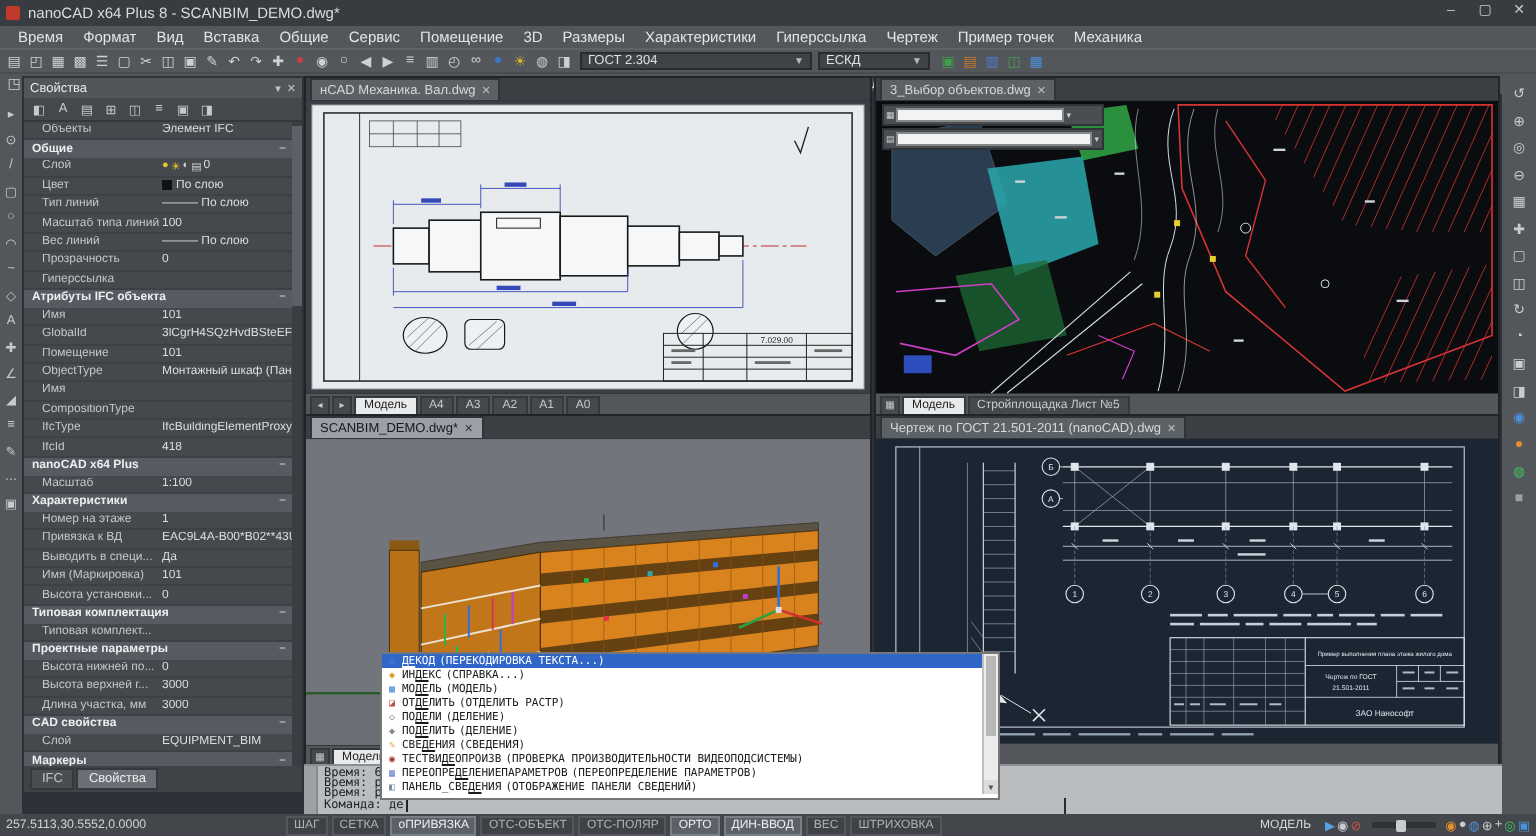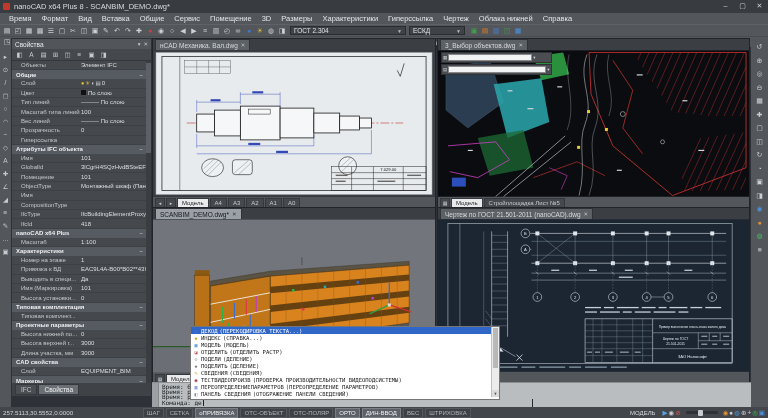--- a/index.html
+++ b/index.html
@@ -134,22 +134,22 @@
       <span class="menu-item">Вид</span>
       <span class="menu-item">Вставка</span>
       <span class="menu-item">Общие</span>
       <span class="menu-item">Сервис</span>
       <span class="menu-item">Помещение</span>
       <span class="menu-item">3D</span>
       <span class="menu-item">Размеры</span>
       <span class="menu-item">Характеристики</span>
       <span class="menu-item">Гиперссылка</span>
       <span class="menu-item">Чертеж</span>
-      <span class="menu-item">Облака нижней</span>
-      <span class="menu-item">Справка</span>
+      <span class="menu-item">Пример точек</span>
+      <span class="menu-item">Механика</span>
     </div>
 
   <div class="toolbar" id="toolbar1">
     <span class="iconrow" id="t1a">
         <span class="tbi">▤</span>
         <span class="tbi">◰</span>
         <span class="tbi">▦</span>
         <span class="tbi">▩</span>
         <span class="tbi">☰</span>
         <span class="tbi">▢</span>

